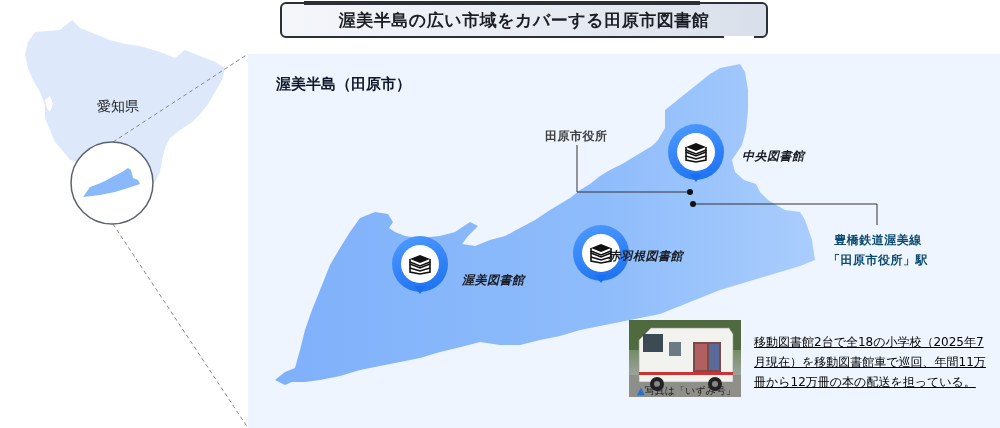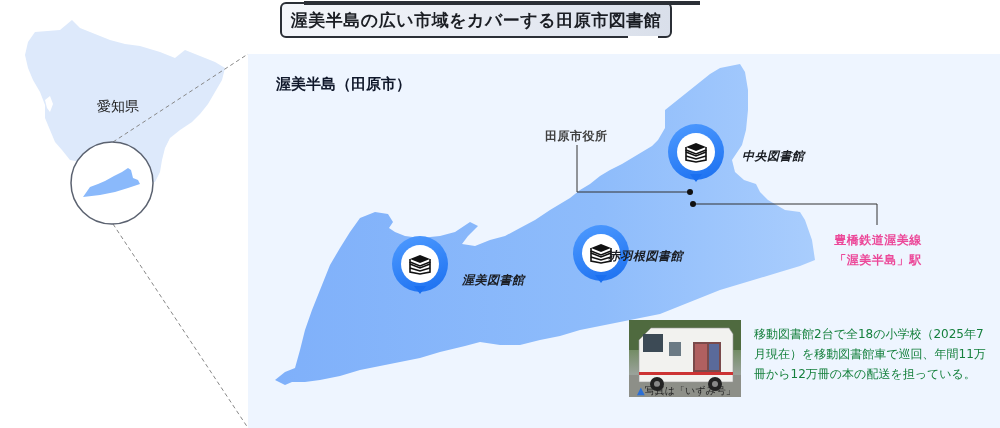--- a/index.html
+++ b/index.html
@@ -1,20 +1,20 @@
 <!DOCTYPE html>
 <html><head>
   <meta charset="utf-8">
   <style>
     * { box-sizing: border-box; margin: 0; padding: 0; }
     html, body { width: 1000px; height: 428px; background: #ffffff; overflow: hidden; }
     body { position: relative; font-family: "DejaVu Sans", "Liberation Sans", sans-serif; color: #1a1a1a; }
 
     .title-box {
-      position: absolute; left: 280px; top: 2px; width: 392px; height: 36px;
+      position: absolute; left: 280px; top: 2px; width: 488px; height: 36px;
       border: 2px solid #2b2f36; border-radius: 6px;
       background: linear-gradient(90deg, #f4f6fa 0%, #e6eaf2 60%, #d9dfea 100%);
       display: flex; align-items: center; justify-content: center;
       font-size: 17px; font-weight: bold; letter-spacing: 0.5px; color: #1b1e24;
     }
     .title-box::before {
       content: ""; position: absolute; left: 22px; top: -3px; width: 396px; height: 4px; background: #2b2f36;
     }
     .title-box::after {
       content: ""; position: absolute; right: 12px; bottom: -3px; width: 30px; height: 3px; background: #fff;
@@ -43,30 +43,30 @@
     .pin-tail {
       position: absolute; left: 22px; top: 50px; width: 0; height: 0;
       border-left: 6px solid transparent; border-right: 6px solid transparent; border-top: 8px solid #1a6ff0;
     }
     .pin-inner {
       position: absolute; left: 9px; top: 9px; width: 38px; height: 38px; border-radius: 50%; background: #fff;
       display: flex; align-items: center; justify-content: center;
     }
     .lib-label { position: absolute; font-size: 12px; font-weight: bold; color: #1b1e24; letter-spacing: 0.5px; font-style: italic; }
     .callout-label { position: absolute; font-size: 12px; font-weight: bold; color: #404040; letter-spacing: 0.5px; }
-    .station-label { position: absolute; font-size: 12px; font-weight: bold; color: #ec4899; text-align: center; line-height: 20px; letter-spacing: 0.5px; }
+    .station-label { position: absolute; font-size: 12px; font-weight: bold; color: #0c4a6e; text-align: center; line-height: 20px; letter-spacing: 0.5px; }
 
     .photo {
       position: absolute; left: 629px; top: 320px; width: 112px; height: 77px; overflow: hidden;
       background: linear-gradient(180deg, #5f7a4f 0%, #6f8a5e 35%, #9aa29a 70%, #8e9088 100%);
     }
     .photo-caption { position: absolute; left: 637px; top: 384px; font-size: 10px; color: #222; }
     .photo-caption .tri { color: #2a6fd6; }
     .desc {
-      position: absolute; left: 754px; top: 324px; width: 240px; font-size: 12px; line-height: 20px; color: #15803d;
+      position: absolute; left: 754px; top: 332px; width: 240px; font-size: 12px; line-height: 20px; color: #000000; text-decoration: underline;
     }
   </style>
 </head>
 <body>
 
 <div class="title-box">
   <span>渥美半島の広い市域をカバーする田原市図書館</span>
 </div>
 
 <svg class="pref-svg" width="250" height="428">
@@ -143,21 +143,21 @@
       <path d="M3,9 L3,19 L13,21 L23,19 L23,9" fill="none" stroke="#111" stroke-width="1.6"></path>
       <path d="M3,15 L13,18 L23,15" fill="none" stroke="#111" stroke-width="1.6"></path>
     </svg>
   </div>
 </div>
 <div class="lib-label" style="left:608px; top:248px;">赤羽根図書館</div>
 
 <div class="callout-label" style="left:545px; top:128px;">田原市役所</div>
 <div class="station-label" style="left:822px; top:230px; width:112px;">
   <div>豊橋鉄道渥美線</div>
-  <div>「渥美半島」駅</div>
+  <div>「田原市役所」駅</div>
 </div>
 
 <div class="photo">
   <svg width="112" height="77" viewBox="0 0 112 77">
     <rect x="0" y="0" width="112" height="30" fill="#4f6a3f"></rect>
     <rect x="0" y="55" width="112" height="22" fill="#8d8f88"></rect>
     <path d="M10,20 L22,8 L100,8 L104,14 L104,62 L10,62 Z" fill="#f2f2ef" stroke="#999" stroke-width="0.6"></path>
     <rect x="14" y="14" width="20" height="18" fill="#3c4a55"></rect>
     <rect x="40" y="22" width="12" height="14" fill="#6b7a84"></rect>
     <rect x="64" y="22" width="28" height="30" fill="#7a4a4a"></rect>

